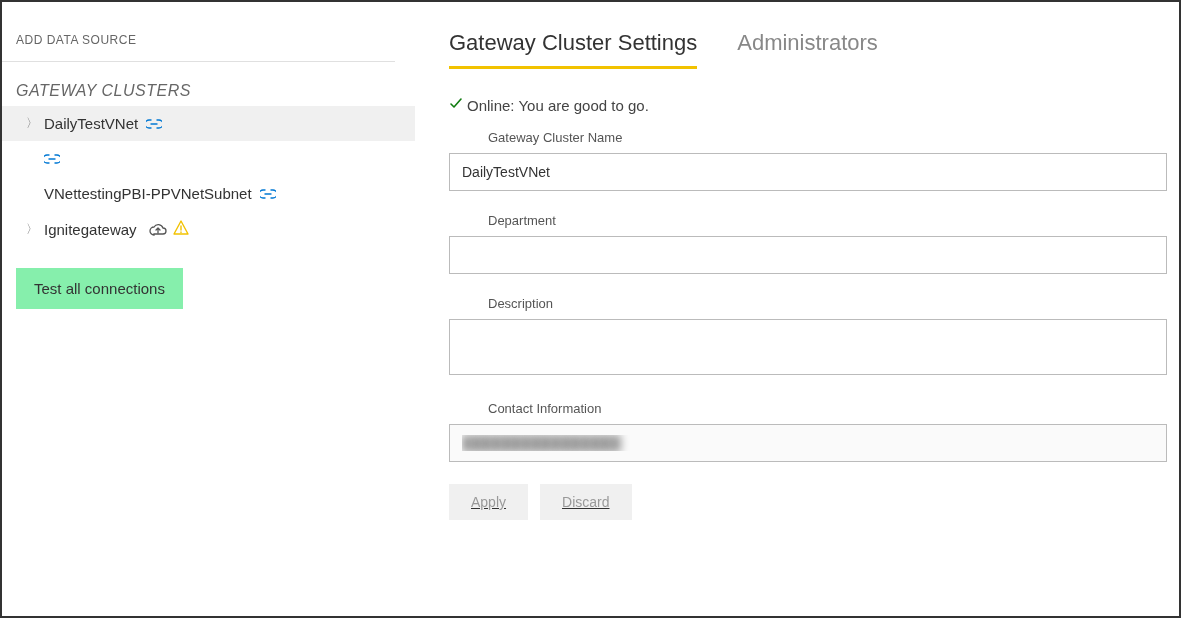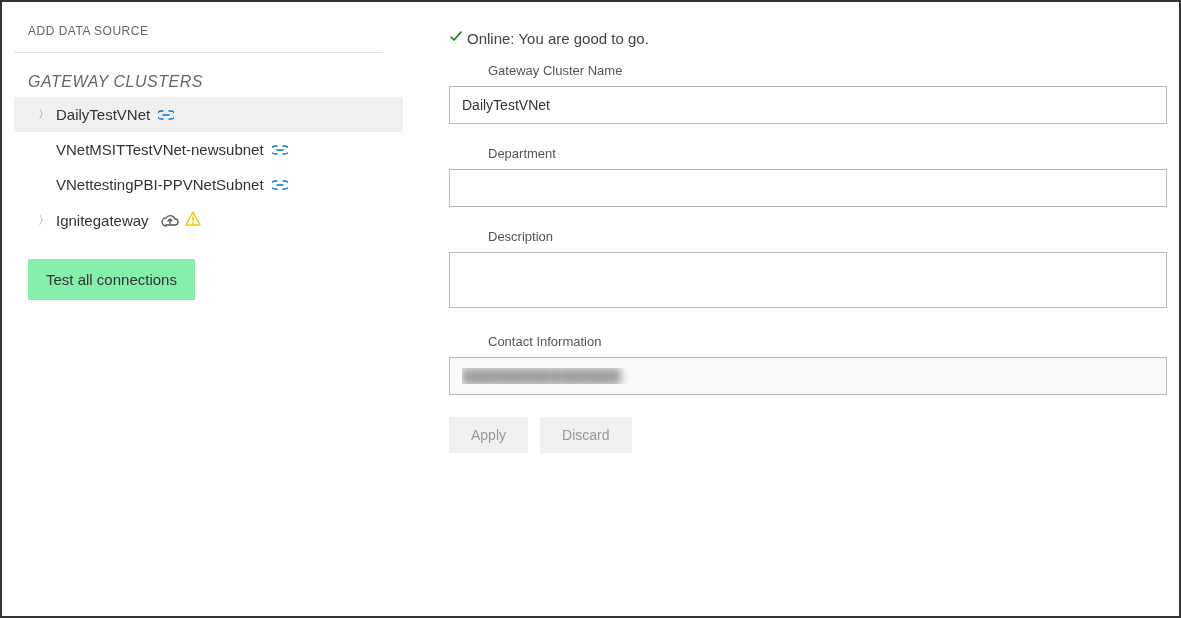--- a/index.html
+++ b/index.html
@@ -9,21 +9,22 @@
       background: #fff;
       width: 1181px;
       height: 618px;
       border: 2px solid #333;
       overflow: hidden;
       display: flex;
     }
     .sidebar {
       width: 413px;
       flex-shrink: 0;
-      padding: 12px;
+      padding: 0;
+      margin-top: 21px;
     }
     .add-ds-link {
       font-size: 12px;
       color: #666;
       padding: 10px 14px 14px 14px;
       border-bottom: 1px solid #e0e0e0;
       margin: 0 20px 0 0;
       letter-spacing: 0.5px;
     }
     .clusters-heading {
@@ -112,21 +113,21 @@
       color: #333;
       font-family: inherit;
       background: #fff;
     }
     .field-input.tall { height: 56px; resize: none; }
     .field-input.blurred {
       color: transparent;
       text-shadow: 0 0 8px rgba(0,0,0,0.4);
       background: #fafafa;
     }
-    .action-row { margin-top: 18px; display:flex; gap: 12px; }
+    .action-row { margin-top: 18px; display:flex; gap: 12px; text-decoration: underline; }
     .action-btn {
       background: #f0f0f0;
       border: none;
       padding: 10px 22px;
       font-size: 14px;
       color: #999;
       cursor: pointer;
     }
   </style>
 </head>
@@ -142,21 +143,20 @@
       <span class="cluster-label">DailyTestVNet</span>
       <span class="icon-link">
         <svg width="16" height="10" viewBox="0 0 16 10">
             <path d="M5 1H3a4 4 0 000 8h2M11 1h2a4 4 0 010 8h-2M5 5h6" stroke="#0078d4" stroke-width="1.4" fill="none" stroke-linecap="round"></path>
           </svg>
       </span>
     </li>
 
     <li class="cluster-item">
       <span class="chevron hidden">〉</span>
-      <span class="cluster-label">VNetMSITTestVNet-newsubnet</span>
       <span class="icon-link">
         <svg width="16" height="10" viewBox="0 0 16 10">
             <path d="M5 1H3a4 4 0 000 8h2M11 1h2a4 4 0 010 8h-2M5 5h6" stroke="#0078d4" stroke-width="1.4" fill="none" stroke-linecap="round"></path>
           </svg>
       </span>
     </li>
 
     <li class="cluster-item">
       <span class="chevron hidden">〉</span>
       <span class="cluster-label">VNettestingPBI-PPVNetSubnet</span>
@@ -182,20 +182,24 @@
             <path d="M8 6v4M8 12v.5" stroke="#f2c200" stroke-width="1.4" stroke-linecap="round"></path>
           </svg>
       </span>
     </li>
 
   </ul>
   <button class="test-btn">Test all connections</button>
 </aside>
 
 <main class="main">
+  <div class="tabs">
+    <div class="tab active">Gateway Cluster Settings</div>
+    <div class="tab">Administrators</div>
+  </div>
 
   <div class="status-row">
     <span class="status-check">
       <svg width="14" height="14" viewBox="0 0 14 14">
           <path d="M2 7l3 3 7-8" stroke="#107c10" stroke-width="1.6" fill="none" stroke-linecap="round" stroke-linejoin="round"></path>
         </svg>
     </span>
     <span>Online: You are good to go.</span>
   </div>
 

